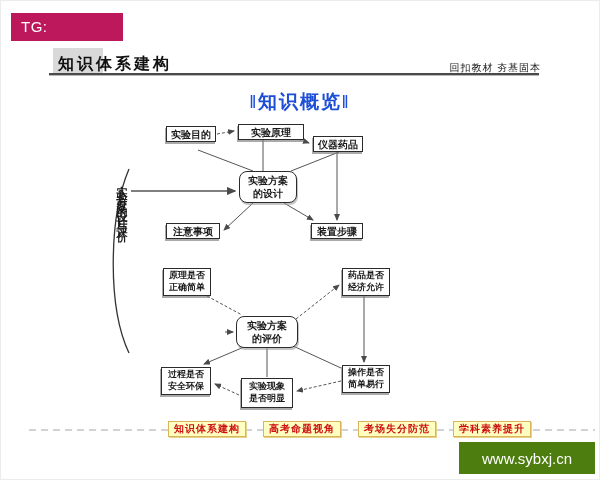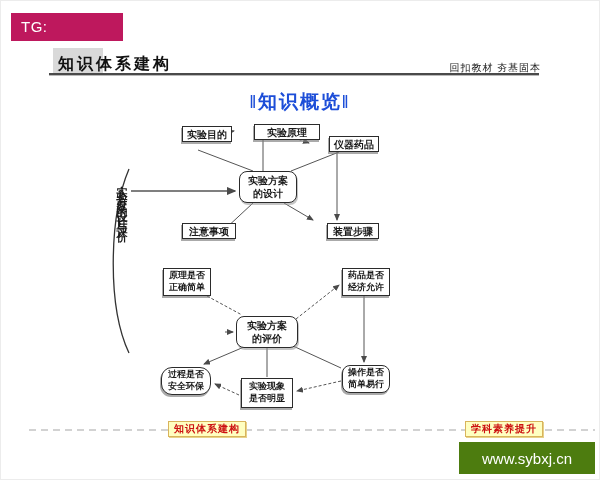--- a/index.html
+++ b/index.html
@@ -32,21 +32,21 @@
     font-family:"Liberation Serif",serif;
   }
   
   .node{
     position:absolute;display:flex;align-items:center;justify-content:center;
     text-align:center;white-space:pre-line;background:#fff;border:1px solid #2b2b2b;
     color:#1a1a1a;font-weight:bold;font-family:"Liberation Serif",serif;
     box-sizing:border-box;z-index:2;box-shadow:-1px 2px 0 rgba(125,125,125,.65);
     line-height:1.3;
   }
-  .node.sm{font-size:10px;margin-left:16px;}
+  .node.sm{font-size:10px;}
   .node.xs{font-size:9px;}
   .node.round{border-radius:8px;font-size:10px;box-shadow:1px 2px 0 rgba(150,150,150,.55);}
   
   .side-label{
     position:absolute;left:110px;top:176px;height:172px;width:18px;
     writing-mode:vertical-rl;text-orientation:upright;letter-spacing:5px;
     font-size:11px;font-weight:bold;color:#1a1a1a;z-index:2;
     font-family:"Liberation Serif",serif;
   }
   svg.wires{position:absolute;left:0;top:0;z-index:1;}
@@ -120,29 +120,35 @@
 的设计</div>
   <div class="node sm" style="left:165px;top:222px;width:54px;height:16px;">注意事项</div>
   <div class="node sm" style="left:310px;top:222px;width:52px;height:16px;">装置步骤</div>
 
   <div class="node xs" style="left:162px;top:267px;width:48px;height:28px;">原理是否
 正确简单</div>
   <div class="node xs" style="left:341px;top:267px;width:48px;height:28px;">药品是否
 经济允许</div>
   <div class="node round" style="left:235px;top:315px;width:62px;height:32px;">实验方案
 的评价</div>
-  <div class="node xs" style="left:160px;top:366px;width:50px;height:28px;border-radius:11px;">过程是否
+  <div class="node xs" style="left:160px;top:366px;width:50px;height:28px;">过程是否
 安全环保</div>
   <div class="node xs" style="left:240px;top:377px;width:52px;height:30px;text-align:center;">实验现象
 是否明显</div>
-  <div class="node xs" style="left:341px;top:364px;width:48px;height:28px;border-radius:8px;">操作是否
+  <div class="node xs" style="left:341px;top:364px;width:48px;height:28px;">操作是否
 简单易行</div>
 
   <div class="nav-item" style="left:167px;">
     <span>知识体系建构</span>
   </div>
-  <div class="nav-item" style="left:452px;margin-left:12px;">
+  <div class="nav-item" style="left:262px;">
+    <span>高考命题视角</span>
+  </div>
+  <div class="nav-item" style="left:357px;">
+    <span>考场失分防范</span>
+  </div>
+  <div class="nav-item" style="left:452px;">
     <span>学科素养提升</span>
   </div>
 
   <div class="site-badge">www.sybxj.cn</div>
 
 </div>
 
 </body></html>

